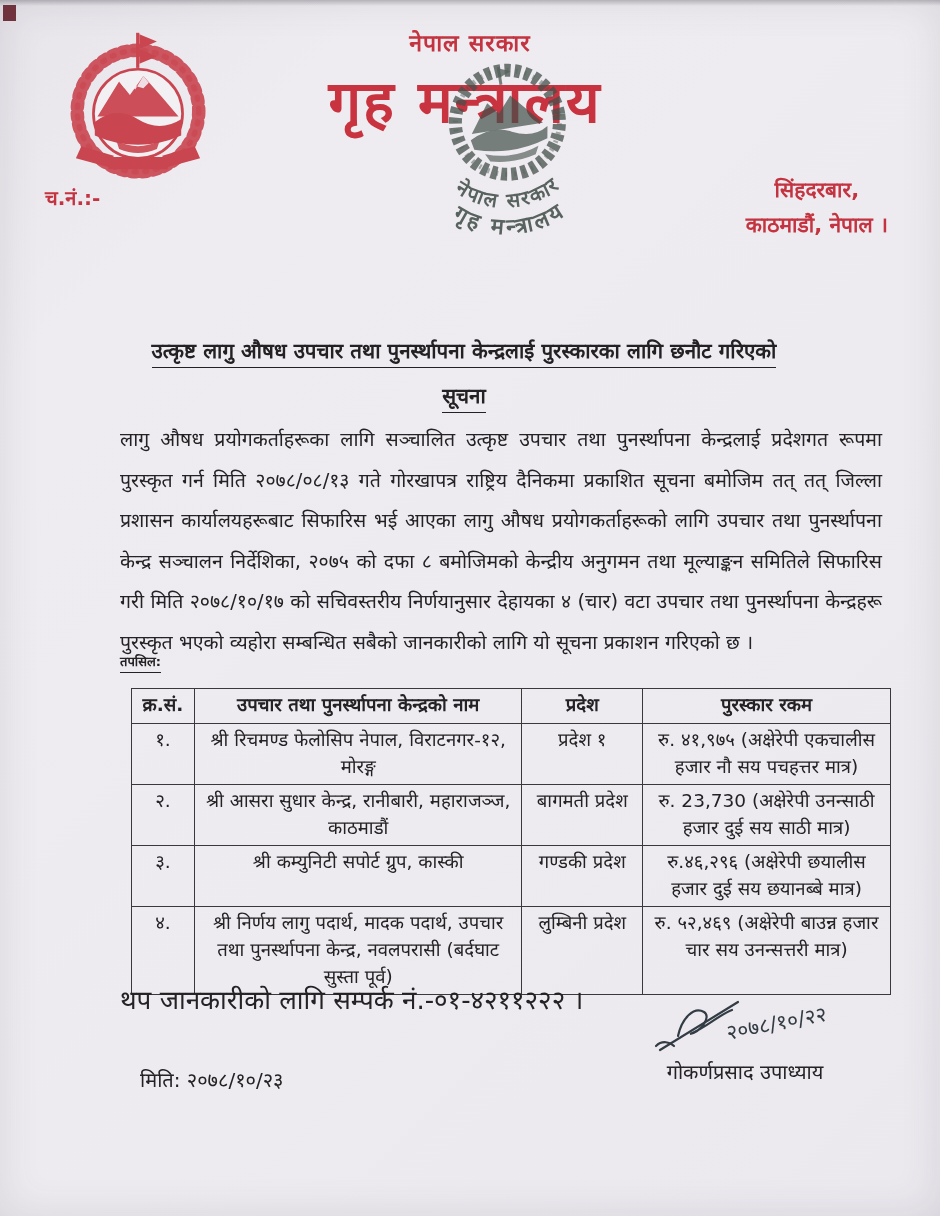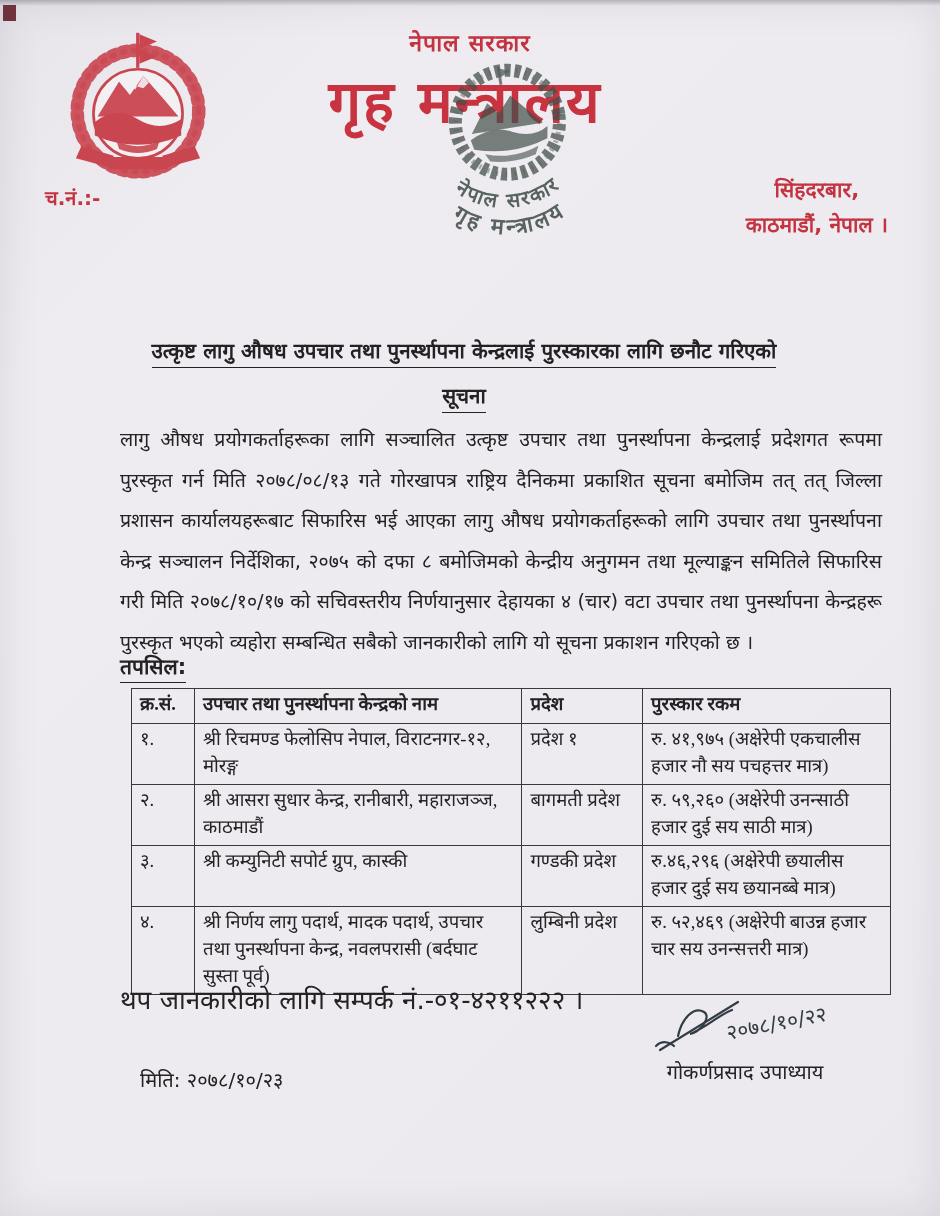--- a/index.html
+++ b/index.html
@@ -25,28 +25,28 @@
   .stamp{position:absolute;left:396px;top:50px;width:230px;height:200px;opacity:.88;}
   .left-fields{position:absolute;left:45px;top:180px;color:#c43440;font-size:20px;font-weight:700;line-height:36px;}
   .address{position:absolute;right:52px;top:173px;color:#c43440;font-size:21px;font-weight:700;line-height:35px;text-align:center;}
 
   
   .title-block{position:absolute;left:0;right:12px;top:336px;text-align:center;font-weight:700;font-size:20.5px;color:#232123;}
   .title-line{display:inline-block;border-bottom:1.6px solid #232123;padding-bottom:3px;}
   .title-sub{margin-top:13px;}
   .body-par{position:absolute;left:120px;top:420px;width:762px;
     font-size:19.5px;line-height:40.5px;text-align:justify;color:#242224;}
-  .tapasil{position:absolute;left:120px;top:652px;font-size:21px;font-weight:700;
+  .tapasil{position:absolute;left:120px;top:652px;font-size:13px;font-weight:700;
     border-bottom:1.6px solid #242224;padding-bottom:2px;color:#242224;}
 
   
   table.award{position:absolute;left:131px;top:688px;width:760px;border-collapse:collapse;
     font-size:18.5px;color:#242224;}
   table.award th,table.award td{border:1.6px solid #3a383a;padding:2px 8px 4px 8px;vertical-align:top;
-    font-weight:400;text-align:left;line-height:27px;font-family:Liberation Serif, serif;}
+    font-weight:400;text-align:center;line-height:27px;}
   table.award th{font-weight:700;height:28px;}
   td.sn,th.sn{width:46px;}
   td.cname,th.cname{width:312px;}
   td.prov,th.prov{width:104px;}
   td.amt,th.amt{width:232px;}
   td.cname{text-align:justify;}
 
   .contact{position:absolute;left:120px;top:981px;font-size:26px;color:#242224;}
 
   
@@ -146,21 +146,21 @@
       <tr>
         <td class="sn">१.</td>
         <td class="cname">श्री रिचमण्ड फेलोसिप नेपाल, विराटनगर-१२, मोरङ्ग</td>
         <td class="prov">प्रदेश १</td>
         <td class="amt">रु. ४१,९७५ (अक्षेरेपी एकचालीस हजार नौ सय पचहत्तर मात्र)</td>
       </tr>
       <tr>
         <td class="sn">२.</td>
         <td class="cname">श्री आसरा सुधार केन्द्र, रानीबारी, महाराजञ्ज, काठमाडौं</td>
         <td class="prov">बागमती प्रदेश</td>
-        <td class="amt">रु. ५९,२६० (अक्षेरेपी उनन्साठी हजार दुई सय साठी मात्र)</td>
+        <td class="amt">रु. 23,730 (अक्षेरेपी उनन्साठी हजार दुई सय साठी मात्र)</td>
       </tr>
       <tr>
         <td class="sn">३.</td>
         <td class="cname">श्री कम्युनिटी सपोर्ट ग्रुप, कास्की</td>
         <td class="prov">गण्डकी प्रदेश</td>
         <td class="amt">रु.४६,२९६ (अक्षेरेपी छयालीस हजार दुई सय छयानब्बे मात्र)</td>
       </tr>
       <tr>
         <td class="sn">४.</td>
         <td class="cname">श्री निर्णय लागु पदार्थ, मादक पदार्थ, उपचार तथा पुनर्स्थापना केन्द्र, नवलपरासी (बर्दघाट सुस्ता पूर्व)</td>

